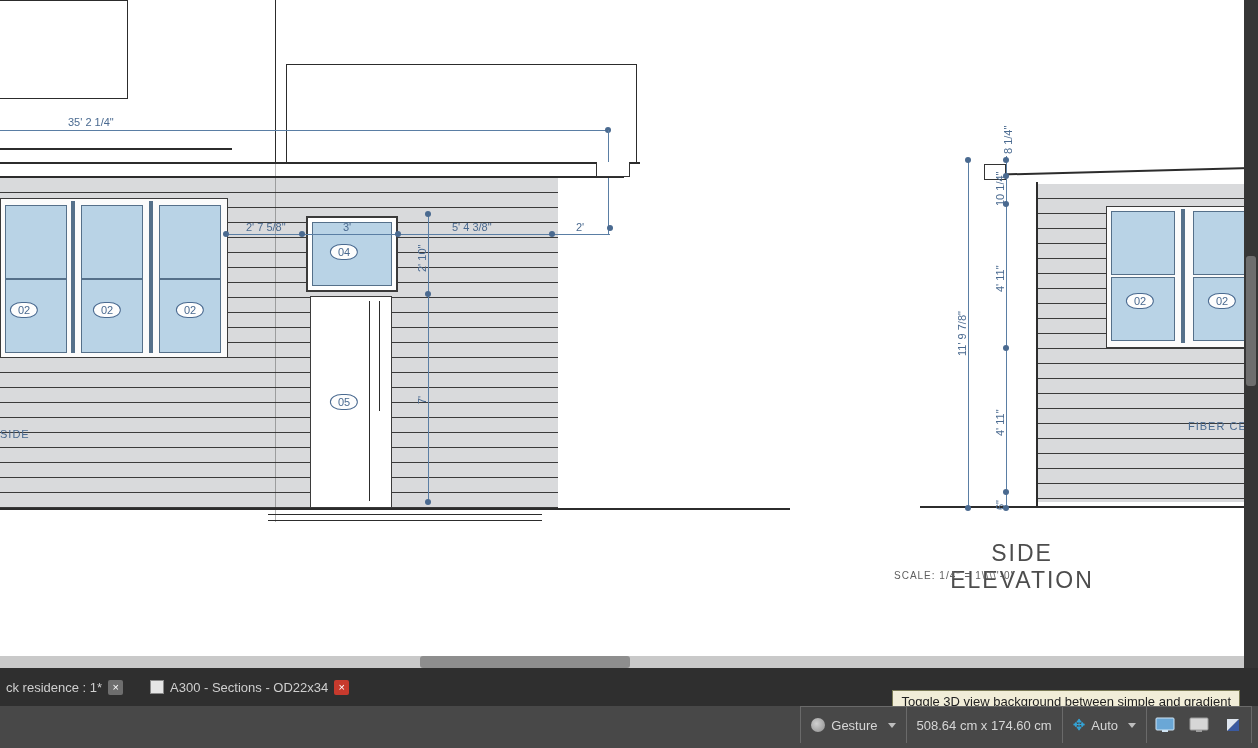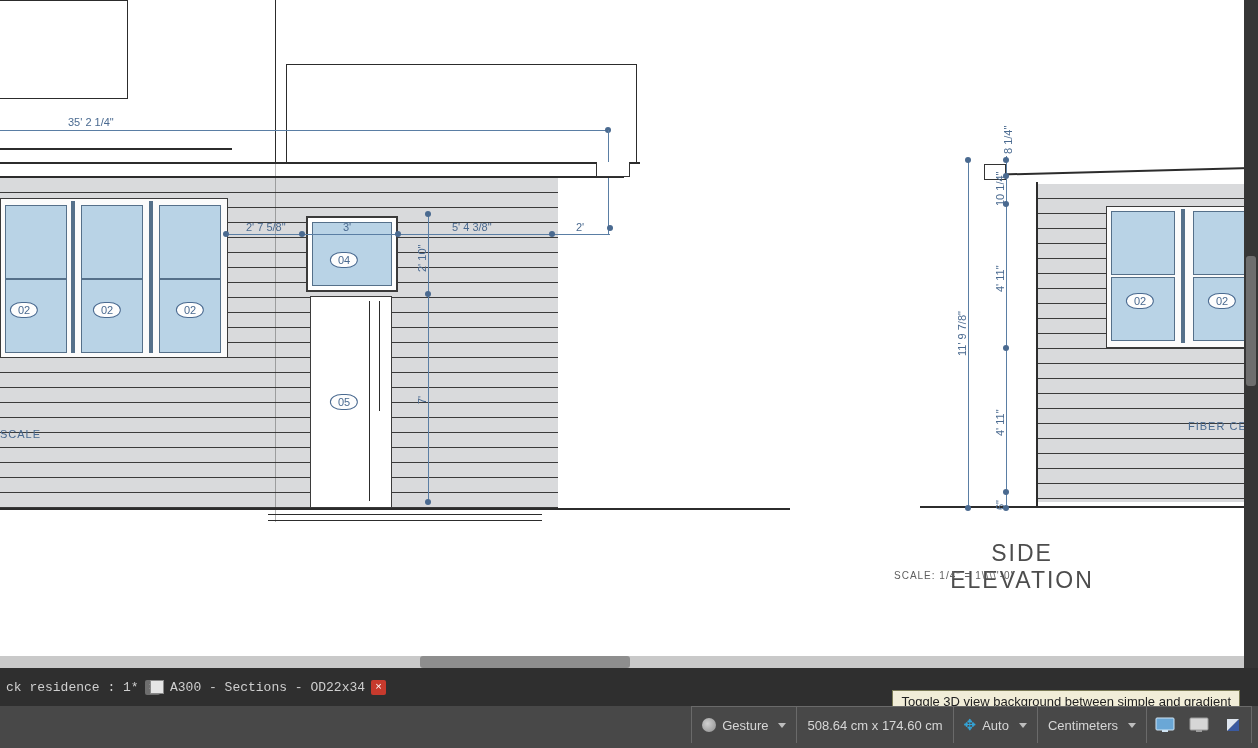--- a/index.html
+++ b/index.html
@@ -20,21 +20,21 @@
   .subtitle{position:absolute;font-family:Arial;color:#5e5e5e;font-size:10px;letter-spacing:1px;}
 
   
   .hscroll-track{position:absolute;left:0;width:1244px;top:656px;height:12px;background:#c9c9c9;}
   .hscroll-thumb{position:absolute;top:0;height:12px;background:#8e8e8e;border-radius:3px;}
   .vscroll-track{position:absolute;top:0;height:668px;left:1244px;width:14px;background:#363636;}
   .vscroll-thumb{position:absolute;left:2px;width:10px;background:#6e6e6e;border-radius:3px;}
 
   
   #tabstrip{position:absolute;left:0;top:670px;width:1258px;height:34px;background:#2f2f2f;color:#cfcfcf;font-size:13px;}
-  .doc-tab{position:absolute;top:6px;height:22px;display:flex;align-items:center;gap:6px;padding:0 6px;font-family:Liberation Mono, monospace;}
+  .doc-tab{position:absolute;top:6px;height:22px;display:flex;align-items:center;gap:6px;padding:0 6px;}
   .doc-tab .swatch{width:12px;height:12px;background:#e5e5e5;border:1px solid #888;}
   .doc-tab .txt{white-space:nowrap;}
   .doc-tab .close{width:15px;height:15px;background:#c73a2d;color:#fff;font-size:11px;display:flex;align-items:center;justify-content:center;border-radius:2px;cursor:pointer;}
 
   .tooltip{position:absolute;right:18px;top:690px;background:#f1edd8;color:#222;border:1px solid #7a7a56;padding:3px 8px;font-size:13px;white-space:nowrap;}
 
   
   #statusbar{position:absolute;left:0;top:706px;width:1258px;height:42px;background:#484848;color:#d6d6d6;font-size:13px;}
   .sb-right{position:absolute;right:6px;top:0;height:36px;display:flex;align-items:center;border:1px solid #6a6a6a;border-bottom:none;}
   .sb-cell{height:36px;display:flex;align-items:center;padding:0 10px;border-left:1px solid #6a6a6a;gap:6px;}
@@ -96,42 +96,42 @@
 
       <div style="position:absolute;left:0;top:0;width:88px;height:72px;background:#fff;border:2px solid #3b3b3b">
         <div class="win-block" style="left:4px;top:4px;right:4px;bottom:4px;width:auto;height:auto"></div>
       </div>
 
       <div style="position:absolute;left:4px;top:80px;width:80px;height:210px;background:#fff;border:1px solid #3b3b3b">
         <div class="thinline" style="left:58px;top:4px;width:1px;height:200px"></div>
         <div class="thinline" style="left:68px;top:4px;width:1px;height:110px"></div>
       </div>
     </div>
-    <div class="tag" style="left:344px;top:260px">04</div>
+    <div class="tag" style="left:344px;top:252px">04</div>
     <div class="tag" style="left:344px;top:402px">05</div>
 
     <div class="blue-line-h" style="left:226px;top:234px;width:384px"></div>
     <div class="tick" style="left:226px;top:234px"></div>
     <div class="tick" style="left:302px;top:234px"></div>
     <div class="tick" style="left:398px;top:234px"></div>
     <div class="tick" style="left:552px;top:234px"></div>
     <div class="tick" style="left:610px;top:228px"></div>
     <div class="dim-txt" style="left:246px;top:221px">2' 7 5/8"</div>
     <div class="dim-txt" style="left:343px;top:221px">3'</div>
     <div class="dim-txt" style="left:452px;top:221px">5' 4 3/8"</div>
     <div class="dim-txt" style="left:576px;top:221px">2'</div>
 
     <div class="blue-line-v" style="left:428px;top:214px;height:290px"></div>
     <div class="tick" style="left:428px;top:214px"></div>
     <div class="tick" style="left:428px;top:294px"></div>
     <div class="tick" style="left:428px;top:502px"></div>
     <div class="dim-txt v" style="left:416px;top:272px">2' 10"</div>
     <div class="dim-txt v" style="left:416px;top:404px">7'</div>
 
-    <div class="note" style="left:0;top:428px">SCALE</div>
+    <div class="note" style="left:0;top:428px">SIDE</div>
   </div>
 
   <div class="drawing" style="left:920px;top:120px;width:340px;height:470px;">
 
     <div class="thinline" style="left:64px;top:54px;width:276px;height:2px;transform:rotate(-1.5deg);transform-origin:left center"></div>
     <div class="thinline" style="left:64px;top:44px;width:20px;height:14px;border:1px solid #333;background:#fff"></div>
 
     <div class="siding" style="left:118px;top:64px;width:222px;height:318px"></div>
     <div class="thinline" style="left:116px;top:62px;width:2px;height:324px"></div>
 
@@ -201,24 +201,20 @@
       <span class="dd-tri"></span>
     </div>
     <div class="sb-cell">
       <span>508.64 cm x 174.60 cm</span>
     </div>
     <div class="sb-cell">
       <span class="move-icon">✥</span>
       <span>Auto</span>
       <span class="dd-tri"></span>
     </div>
-    <div class="sb-cell">
-      <span>Centimeters</span>
-      <span class="dd-tri"></span>
-    </div>
     <div class="sb-cell" style="padding:0 4px">
       <div class="sb-btn">
         <svg width="20" height="16">
             <rect x="1" y="1" width="18" height="12" rx="1" fill="#6aa7d6" stroke="#cfe4f4"></rect>
             <rect x="7" y="13" width="6" height="2" fill="#cfe4f4"></rect>
           </svg>
       </div>
       <div class="sb-btn">
         <svg width="20" height="16">
             <rect x="1" y="1" width="18" height="12" rx="1" fill="#d6d6d6" stroke="#9c9c9c"></rect>

